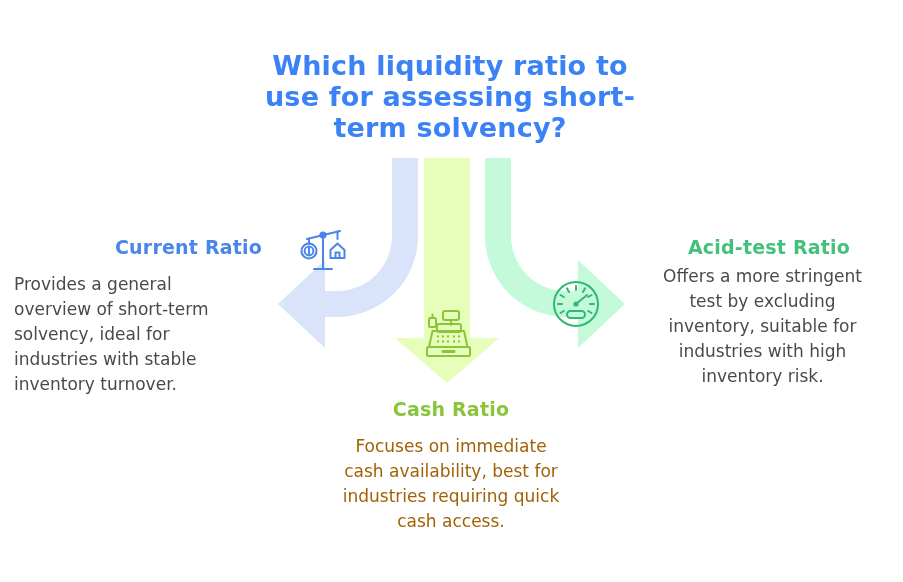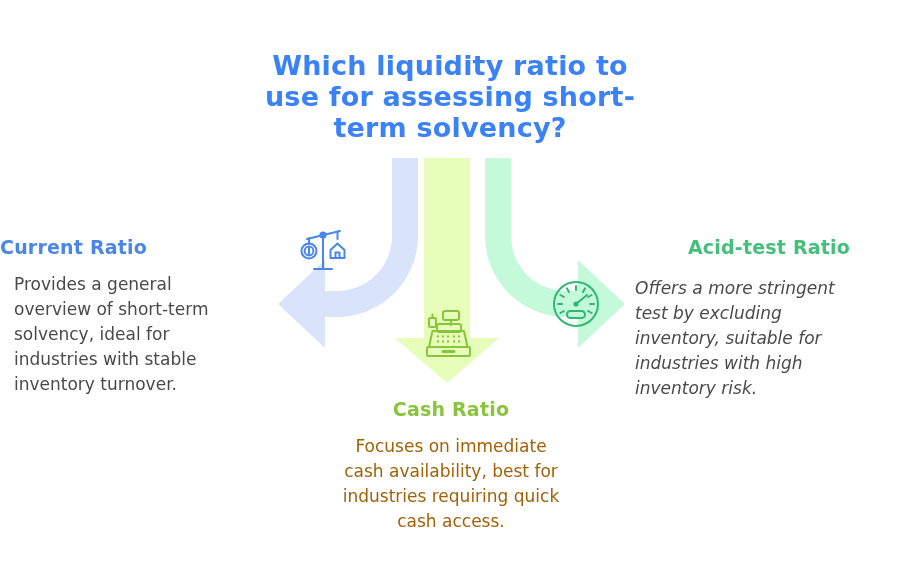--- a/index.html
+++ b/index.html
@@ -63,41 +63,41 @@
     line-height: 25px;
     color: #4a4a4a;
     white-space: pre-line;
   }
 
   
   #left-heading {
     left: 0px;
     top: 236px;
     width: 262px;
+    text-align: right;
   }
   #left-body {
     left: 14px;
     top: 272px;
     width: 248px;
     text-align: left;
   }
 
   
   #right-heading {
     left: 635px;
     top: 236px;
     width: 268px;
     text-align: center;
   }
   #right-body {
     left: 635px;
-    top: 276px;
+    top: 264px;
     width: 255px;
-    text-align: left;
-    font-style: italic;
+    text-align: center;
   }
 
   
   #center-heading {
     left: 296px;
     top: 398px;
     width: 310px;
     text-align: center;
   }
   #center-body {

